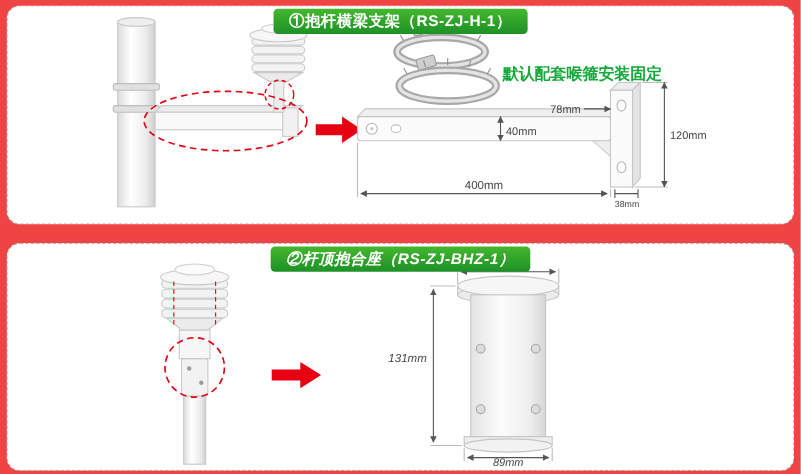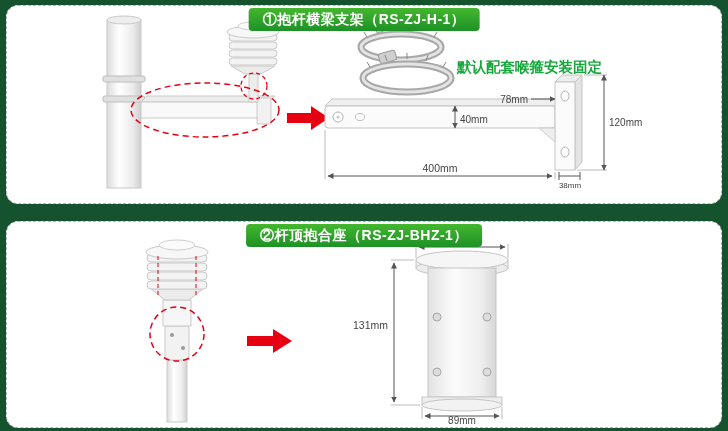--- a/index.html
+++ b/index.html
@@ -1,25 +1,25 @@
 <!DOCTYPE html>
 <html><head>
 <meta charset="utf-8">
 <style>
   html,body { margin:0; padding:0; background:#ffffff; }
   .stage {
-    position:relative; width:728px; height:431px; background:#14532d;
+    position:relative; width:728px; height:431px; background:#ef4444;
     font-family:"Liberation Sans", sans-serif; overflow:hidden;
   }
   .panel {
     position:absolute; background:#ffffff;
     border:1px dashed #b9b9b9; border-radius:12px;
   }
   #panel1 { left:6px; top:5px;   width:714px; height:197px; }
-  #panel2 { left:6px; top:221px; width:714px; height:205px; }
+  #panel2 { left:6px; top:221px; width:714px; height:205px;font-style:italic; }
   .badge {
     position:absolute; left:50%; top:2px; transform:translateX(-50%);
     background:linear-gradient(180deg,#44b72e,#1d9126);
     color:#ffffff; font-weight:bold; font-size:14px; line-height:20px;
     padding:1px 14px 2px; border-radius:4px; white-space:nowrap;
     letter-spacing:0.5px; z-index:3;
   }
   svg.art { position:absolute; left:0; top:0; z-index:1; }
   text { font-family:"Liberation Sans", sans-serif; }
   .dim  { font-size:10px; fill:#444; }

